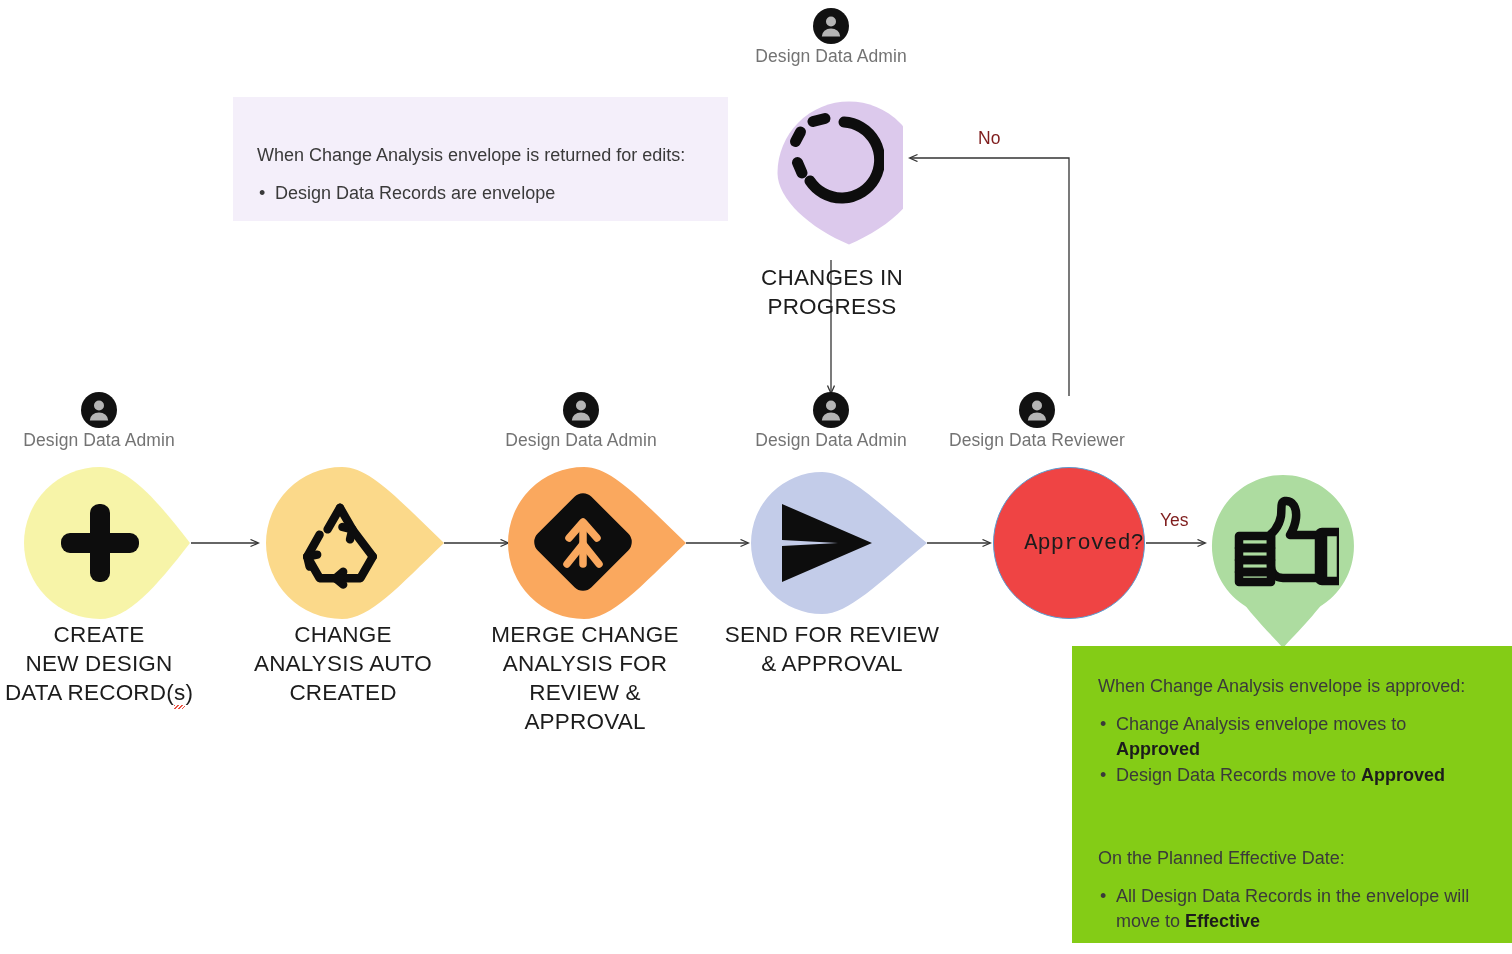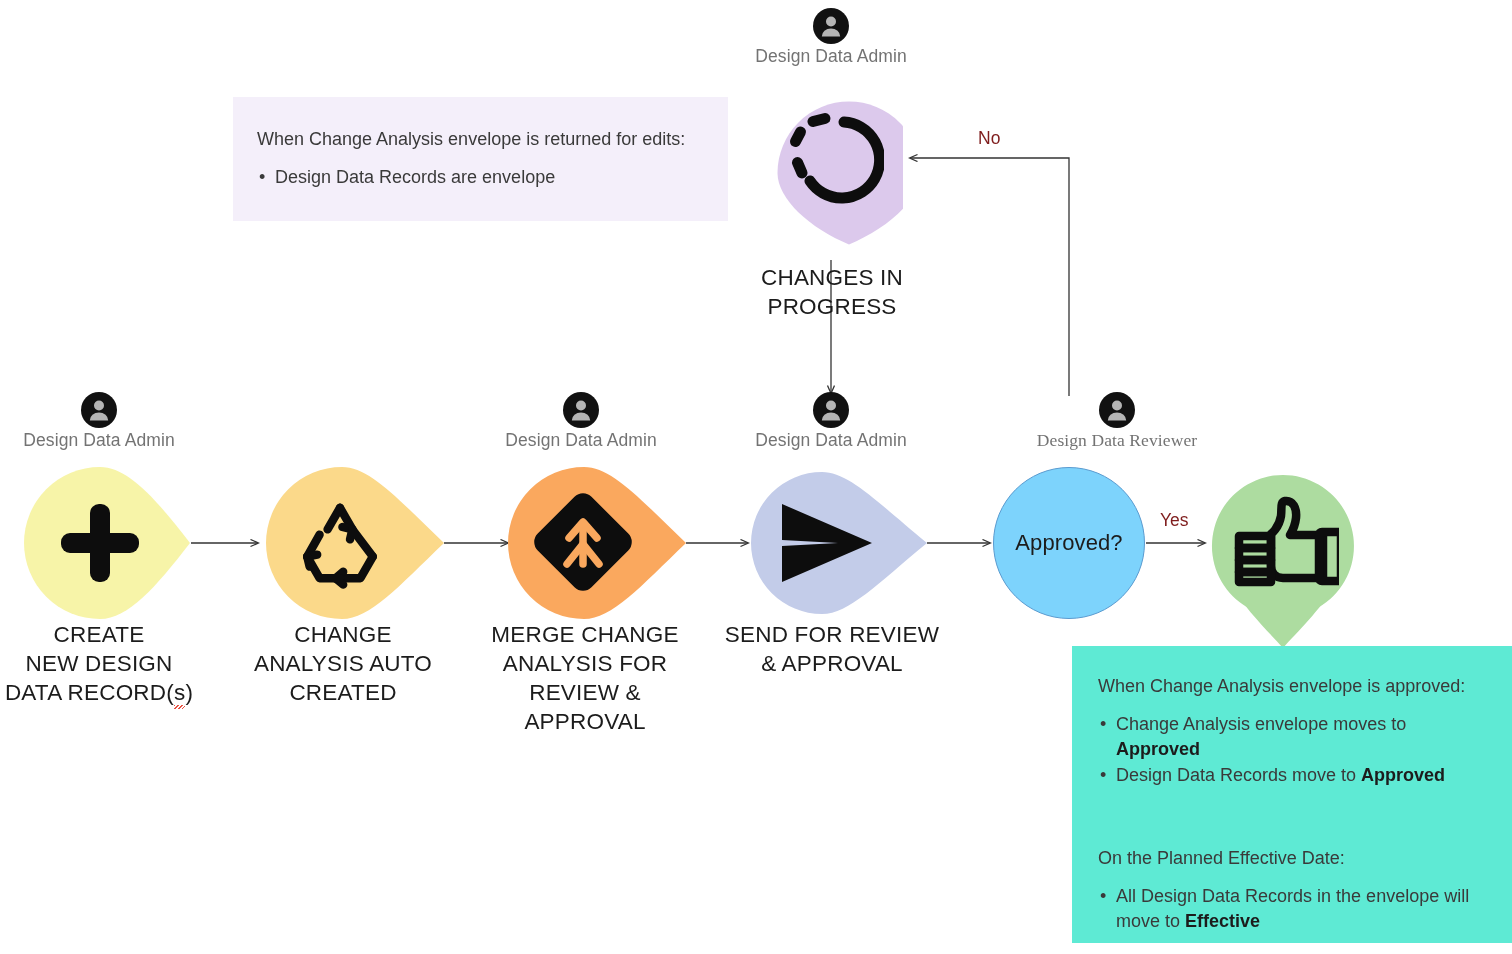--- a/index.html
+++ b/index.html
@@ -86,25 +86,26 @@
         #e8493a 0px, #e8493a 1.3px,
         transparent 1.3px, transparent 2.6px);
     opacity: .95;
   }
 
   
   .decision {
     position: absolute;
     border-radius: 50%;
     border: 1.6px solid #5a9bd0;
-    background: #7dd3fc;
+    background: #ef4444;
     display: flex;
     align-items: center;
-    justify-content: center;
+    justify-content: flex-end;
     box-sizing: border-box;
+    font-family: Liberation Mono, monospace;
   }
   .decision-label {
     font-size: 22px;
     color: #1c1c1c;
     letter-spacing: .1px;
   }
 
   
   .edge-label {
     position: absolute;
@@ -145,21 +146,21 @@
   }
   .note b { font-weight: bold; color: #1c1c1c; }
   .note-gap { height: 26px; }
   .note-sub {
     font-size: 18px;
     line-height: 24px;
     color: #3a3a3a;
     margin-top: 31px;
   }
   .note-purple { background: #f4effa; }
-  .note-green  { background: #5eead4; }
+  .note-green  { background: #84cc16; }
 </style>
 </head>
 <body>
 
 <div id="canvas">
 
   <svg id="wires" viewBox="0 0 1512 954" width="1512" height="954">
     <defs>
       <marker id="ah" markerWidth="10" markerHeight="10" refX="8" refY="4" orient="auto" markerUnits="userSpaceOnUse">
         <path d="M0.5,0.5 L8.5,4 L0.5,7.5" fill="none" stroke="#333333" stroke-width="1.3"></path>
@@ -300,21 +301,21 @@
         <path d="M15.5 36.5 L20.5 27"></path>
         <path d="M33 16.5 L45 13.5"></path>
       </g>
     </svg>
 
     <div class="caption" style="left:706px; top:263px; width:252px;">CHANGES IN
 PROGRESS</div>
   </div>
 
   <div class="node" style="left:0px; top:0px;">
-    <div class="actor" style="left:987px; top:392px;font-family:Liberation Serif, serif;">
+    <div class="actor" style="left:907px; top:392px;">
       <svg class="actor-icon" width="36" height="36" viewBox="0 0 36 36">
         <circle cx="18" cy="18" r="18" fill="#111111"></circle>
         <circle cx="18" cy="13.5" r="5" fill="#b5b5b5"></circle>
         <path d="M8.8,28.5 a9.2,8 0 0 1 18.4,0 z" fill="#b5b5b5"></path>
       </svg>
       <span class="actor-label">Design Data Reviewer</span>
     </div>
 
     <div class="decision" style="left:993px; top:467px; width:152px; height:152px;">
       <span class="decision-label">Approved?</span>
@@ -338,21 +339,21 @@
         <path d="M12 54 L44 54 L44 66 L12 66 Z"></path>
         <path d="M12 66 L44 66 L44 78 L12 78 Z"></path>
         <path d="M12 78 L44 78 L44 88 L12 88 Z"></path>
       </g>
     </svg>
   </div>
 
   <span class="edge-label" style="left:1160px; top:510px;">Yes</span>
   <span class="edge-label" style="left:978px; top:128px;">No</span>
 
-  <div class="note note-purple" style="left:233px; top:97px; width:495px; height:124px; padding:30px 24px 0 24px;">
+  <div class="note note-purple" style="left:233px; top:97px; width:495px; height:124px; padding:46px 24px 0 24px;">
     <div class="note-title">When Change Analysis envelope is returned for edits:</div>
     <ul>
       <li>Design Data Records are envelope</li>
     </ul>
   </div>
 
   <div class="note note-green" style="left:1072px; top:646px; width:440px; height:297px; padding:28px 24px 0 26px;">
     <div class="note-title">When Change Analysis envelope is approved:</div>
     <ul>
       <li>Change Analysis envelope moves to <b>Approved</b></li>

